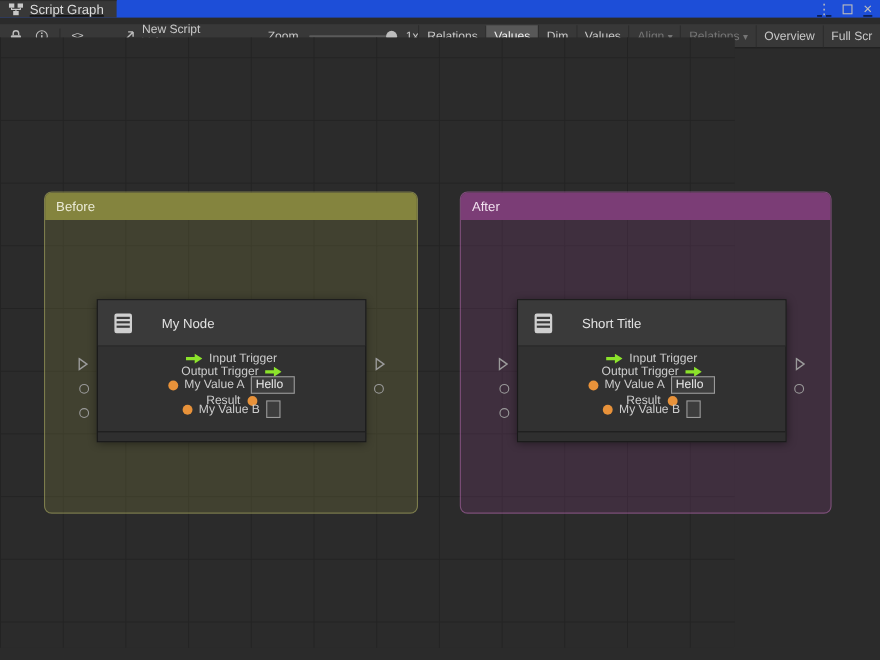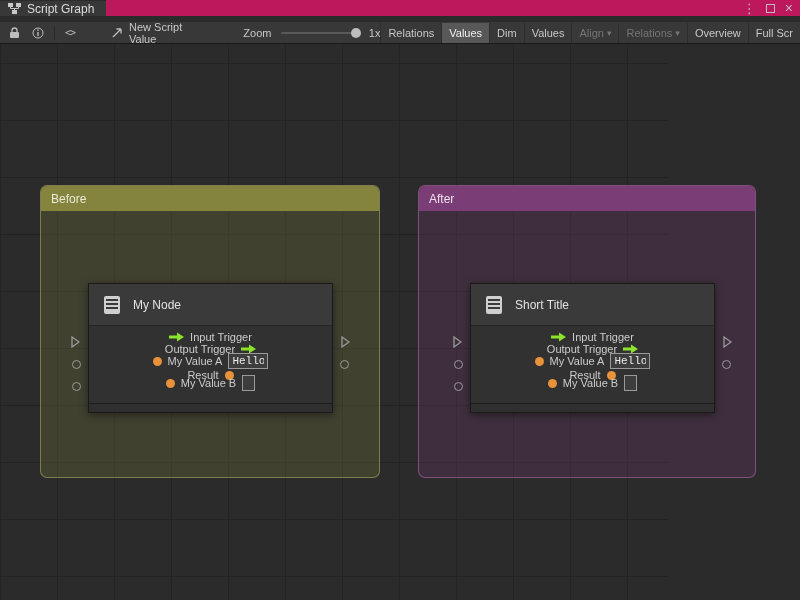--- a/index.html
+++ b/index.html
@@ -1,22 +1,22 @@
 <!DOCTYPE html>
 <html><head>
 <meta charset="utf-8">
 <style>
   * { box-sizing: border-box; margin: 0; padding: 0; }
   html,body { width:800px; height:600px; overflow:hidden; background:#1b1b1b;
     font-family:"Liberation Sans", sans-serif; }
   .page { position:relative; width:800px; height:600px; background:#2b2b2b; overflow:hidden; }
 
   
-  .tabbar { position:absolute; top:0; left:0; width:800px; height:16px; background:#be185d;
-    display:flex; align-items:stretch; }
+  .tabbar { position:absolute; top:0; left:0; width:800px; height:16px; background:#1d4ed8;
+    display:flex; align-items:stretch;text-decoration:underline; }
   .tab { background:#383838; padding:0 12px 0 8px; display:flex; align-items:center; gap:6px;
     font-size:12px; color:#dcdcdc; border-top:1px solid #2b2b2b; }
   .win-controls { margin-left:auto; display:flex; align-items:center; gap:10px; padding-right:7px; color:#bdbdbd; }
   .win-controls .kebab { font-size:13px; line-height:1; cursor:pointer; }
   .win-controls .maxbox { width:9px; height:9px; border:1px solid #bdbdbd; display:inline-block; }
   .win-controls .closex { font-size:14px; line-height:1; cursor:pointer; }
 
   
   .toolbar { position:absolute; top:22px; left:0; width:800px; height:22px; background:#383838;
     border-bottom:1px solid #191919; display:flex; align-items:center; font-size:11px; color:#c8c8c8; }
@@ -30,49 +30,49 @@
   .zoom-knob { position:absolute; left:70px; top:-4px; width:10px; height:10px; border-radius:50%; background:#bdbdbd; cursor:pointer; }
   .zoom-val { margin-left:8px; }
   .tbtn-group { margin-left:auto; display:flex; align-items:stretch; height:20px; }
   .tbtn { display:flex; align-items:center; gap:3px; padding:0 7px; border-left:1px solid #2d2d2d;
     color:#c8c8c8; cursor:pointer; white-space:nowrap; }
   .tbtn.active { background:#585858; color:#f0f0f0; }
   .tbtn.disabled { color:#757575; cursor:default; }
   .dd { font-size:9px; }
 
   
-  .canvas { position:absolute; top:45px; left:0; width:668px; height:555px; background:#2b2b2b;
+  .canvas { position:absolute; top:34px; left:0; width:668px; height:555px; background:#2b2b2b;
     background-image:
       linear-gradient(#232323 1px, transparent 1px),
       linear-gradient(90deg, #232323 1px, transparent 1px);
     background-size:57px 57px; background-position:0px 18px; }
 
   
   .group { position:absolute; border-radius:7px; overflow:hidden; }
   .group-header { height:25px; display:flex; align-items:center; padding:0 10px; font-size:12px; cursor:move; }
   .group.before { left:40px; top:140px; width:340px; height:293px; border:1px solid rgba(195,195,110,.45);
     background:rgba(138,138,66,.24); }
   .group.before .group-header { background:#84843e; color:#eaead6; }
   .group.after { left:418px; top:140px; width:338px; height:293px; border:1px solid rgba(205,120,198,.45);
     background:rgba(130,64,124,.24); }
   .group.after .group-header { background:#7b3d76; color:#f0e0ee; }
 
   
   .node { position:absolute; width:245px; background:#313131; border:1px solid #191919;
     box-shadow:0 2px 8px rgba(0,0,0,.45); cursor:move; }
-  .node-header { height:42px; background:#3a3a3a; display:flex; align-items:center; gap:10px;
+  .node-header { height:42px; background:#3a3a3a; display:flex; align-items:center; gap:24px;
     padding:0 12px; font-size:12px; color:#e2e2e2; border-bottom:1px solid #252525; }
   .node-body { padding:5px 0 4px 0; }
   .port-row { display:flex; justify-content:space-between; align-items:center; height:22px;
     padding:0 8px; font-size:11px; color:#cccccc;flex-direction:column; }
   .pside { display:flex; align-items:center; gap:6px; }
   .dot { width:9px; height:9px; border-radius:50%; background:#e8923a; display:inline-block; cursor:crosshair; }
   .arrow-icon, .ext { display:inline-flex; align-items:center; cursor:crosshair; }
   .pfield { height:16px; background:#3d3d3d; border:1px solid #9a9a9a; color:#e8e8e8;
-    font-size:11px; font-family:Liberation Mono, monospace; padding:0 3px; }
+    font-size:11px; font-family:Liberation Sans, sans-serif; padding:0 3px; }
   .pfield.wide { width:40px; }
   .pfield.tiny { width:13px; }
   .node-footer { height:9px; background:#2f2f2f; border-top:1px solid #1d1d1d; margin-top:2px; }
   .ext { position:absolute; }
   .ext.circ { width:9px; height:9px; border:1.3px solid #9a9a9a; border-radius:50%; background:transparent; }
 
   svg { display:block; }
 </style>
 </head>
 <body>

